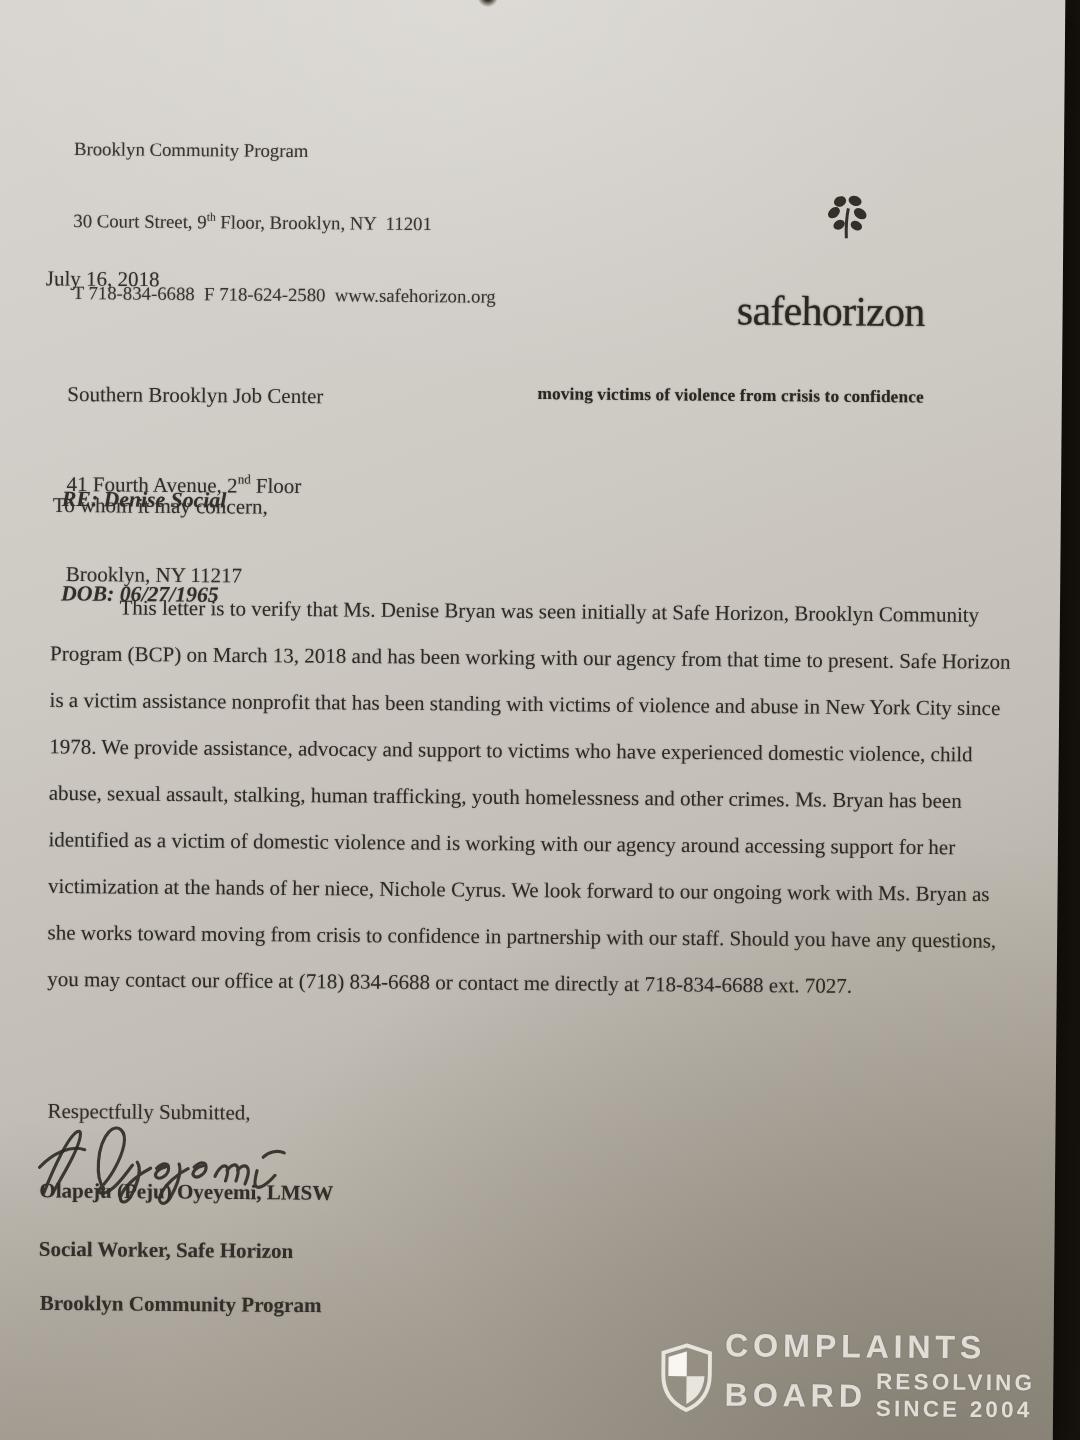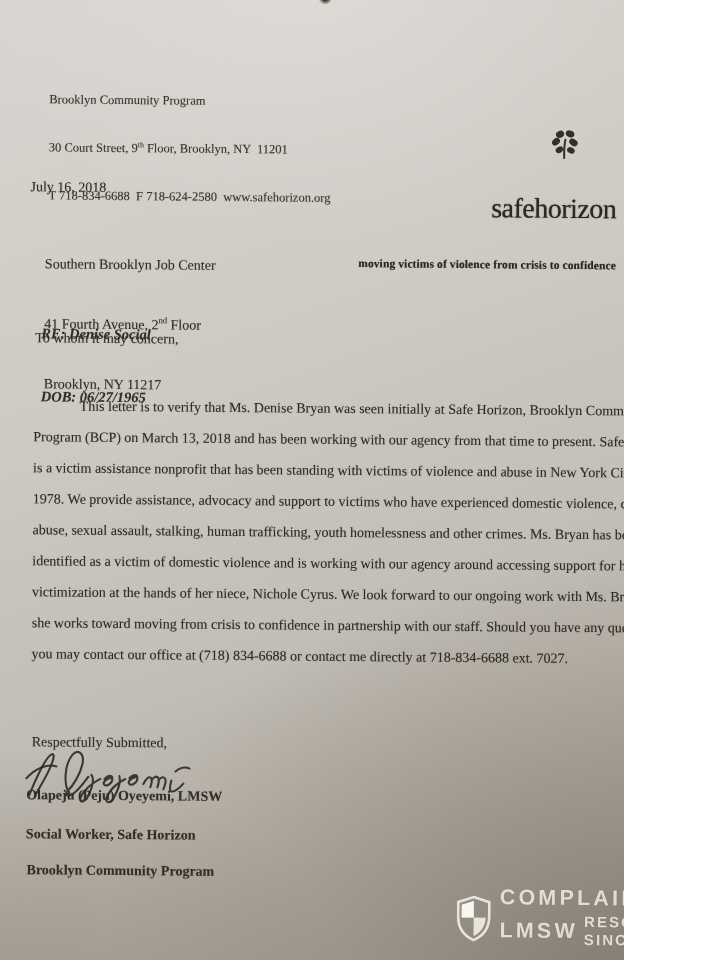--- a/index.html
+++ b/index.html
@@ -1,18 +1,18 @@
 <!DOCTYPE html>
 <html><head>
 <meta charset="utf-8">
 <style>
   html,body { margin:0; padding:0; }
   .photo {
     position: relative;
-    width: 624px;
+    width: 720px;
     height: 960px;
     overflow: hidden;
     background: #16120d;
     font-family: "Liberation Serif", serif;
   }
   .paper {
     position: absolute;
     left: -8px;
     top: -6px;
     width: 714px;
@@ -165,21 +165,21 @@
       <div class="watermark">
         <svg class="wm-shield" viewBox="0 0 37 47">
           <path d="M18.5,2 L34,7 V21.5 C34,34.5 27.5,41 18.5,45 C9.5,41 3,34.5 3,21.5 V7 Z" fill="none" stroke="rgba(252,250,245,0.80)" stroke-width="2.6"></path>
           <path d="M18.5,6 L18.5,22.5 L6.5,22.5 L6.5,9.8 Z M18.5,6 L18.5,22.5 Z" fill="rgba(252,250,245,0.80)"></path>
           <path d="M18.5,6 L6.5,9.8 L6.5,22.5 L18.5,22.5 Z" fill="rgba(252,250,245,0.80)"></path>
           <path d="M18.5,22.5 L30.5,22.5 C30,31.5 25.5,37.5 18.5,41 Z" fill="rgba(252,250,245,0.80)"></path>
         </svg>
         <div class="wm-text">
           <div class="wm-row1">COMPLAINTS</div>
           <div class="wm-row2">
-            <span class="wm-board">LMSW</span>
+            <span class="wm-board">BOARD</span>
             <span class="wm-small">
               <span>RESOLVING</span><br>
               <span>SINCE 2004</span>
             </span>
           </div>
         </div>
       </div>
 
     </div>
   </div>

